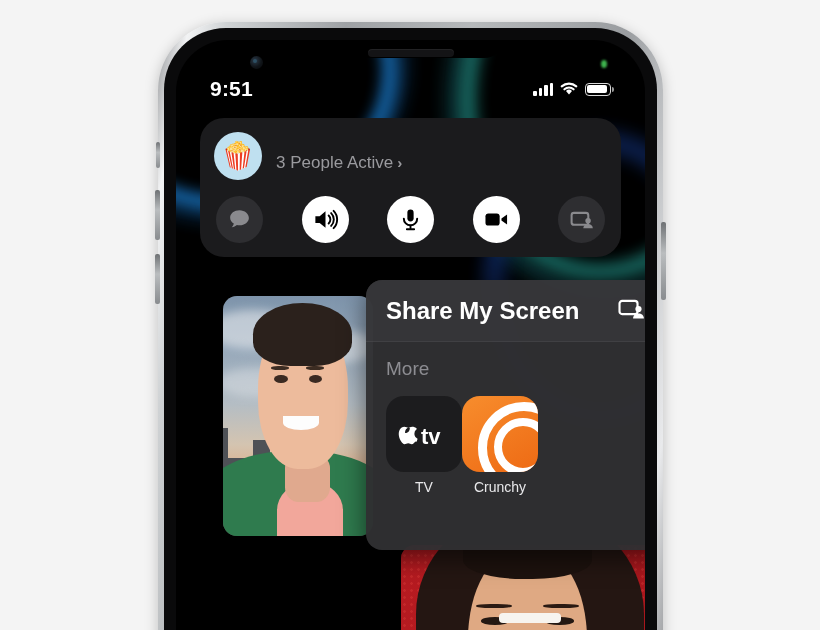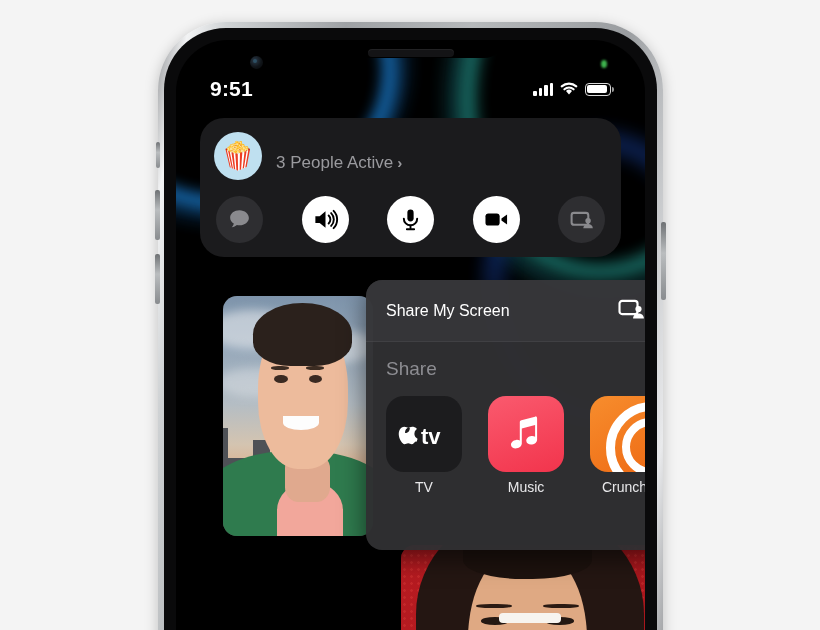--- a/index.html
+++ b/index.html
@@ -529,42 +529,41 @@
     justify-content: space-between;
     height: 62px;
     padding: 0 20px 0 20px;
     box-sizing: border-box;
     background: rgba(60,60,63,.55);
     border-bottom: 1px solid rgba(255,255,255,.06);
     cursor: pointer;
   }
   #share-screen-label {
     color: #fff;
-    font-size: 16px;
-    font-weight: 400;
+    font-size: 24px;
+    font-weight: 700;
   }
   #apps-section { padding: 16px 20px 0 20px; }
   #apps-header {
     display: flex;
     align-items: baseline;
     justify-content: space-between;
   }
   #apps-title {
     color: #fff;
     font-size: 19px;
     font-weight: bold;
   }
   #apps-more {
     color: #8d8d92;
     font-size: 19px;
     cursor: pointer;
   }
   #apps-list {
     display: flex;
-    gap: 26px;
     margin-top: 16px;
   }
   .app-item {
     width: 76px;
     flex: 0 0 auto;
     text-align: center;
     cursor: pointer;
   }
   .app-icon {
     width: 76px;
@@ -744,43 +743,35 @@
           <span id="share-screen-label">Share My Screen</span>
           <svg width="30" height="24" viewBox="0 0 24 20">
             <rect x="1.6" y="1.6" width="15" height="11" rx="2.2" fill="none" stroke="#fff" stroke-width="1.8"></rect>
             <circle cx="17.4" cy="8.4" r="2.6" fill="#fff"></circle>
             <path d="M12.9 16.2c0-2.5 2-4.1 4.5-4.1s4.5 1.6 4.5 4.1z" fill="#fff"></path>
           </svg>
         </div>
 
         <div id="apps-section">
           <div id="apps-header">
-            <span id="apps-more">Share</span>
+            <span id="apps-more">More</span>
           </div>
 
           <div id="apps-list">
 
             <div class="app-item">
               <div class="app-icon" id="icon-tv">
                 <svg width="56" height="26" viewBox="0 0 56 26">
                   <path d="M13.6 6.2c-1.3 0-2.6.8-3.4 1.9-.7 1-1.3 2.5-1.1 4 1.5.1 3-.8 3.8-1.9.8-1.1 1.2-2.6.7-4zM19.2 20.6c-.9 1.3-1.9 2.6-3.4 2.6s-1.9-.9-3.6-.9-2.2.9-3.6.9-2.5-1.4-3.4-2.7c-2-2.9-3.5-8.2-1.5-11.8 1-1.8 2.8-2.9 4.7-2.9 1.5 0 2.9 1 3.8 1s2.6-1.2 4.4-1c.8 0 3 .3 4.4 2.3-.1.1-2.6 1.5-2.6 4.6 0 3.7 3.2 4.9 3.3 5-.1.1-.5 1.7-1.5 3.4z" fill="#fff"></path>
                   <text x="25" y="23" font-family="Liberation Sans, sans-serif" font-size="22" font-weight="bold" fill="#fff">tv</text>
                 </svg>
               </div>
               <div class="app-label">TV</div>
             </div>
 
-            <div class="app-item">
-              <div class="app-icon" id="icon-music">
-                <svg width="46" height="46" viewBox="0 0 46 46">
-                  <path d="M33 5.4 18.4 9.2c-1 .3-1.6 1-1.6 2v18.4c-1-.6-2.3-.9-3.7-.7-3 .4-5.3 2.6-5.1 5 .2 2.3 2.8 3.9 5.8 3.4 2.8-.4 4.9-2.3 5-4.5V17.6l13.3-3.5v11.6c-1-.6-2.3-.9-3.7-.7-3 .4-5.3 2.6-5.1 5 .2 2.3 2.8 3.9 5.8 3.4 2.8-.4 4.9-2.3 5-4.5V7.4c0-1.4-.9-2.4-2.1-2z" fill="#fff"></path>
-                </svg>
-              </div>
-              <div class="app-label">Music</div>
-            </div>
 
             <div class="app-item">
               <div class="app-icon" id="icon-crunchy">
                 <span class="swirl s1"></span>
                 <span class="swirl s2"></span>
               </div>
               <div class="app-label">Crunchy</div>
             </div>
 
           </div>

